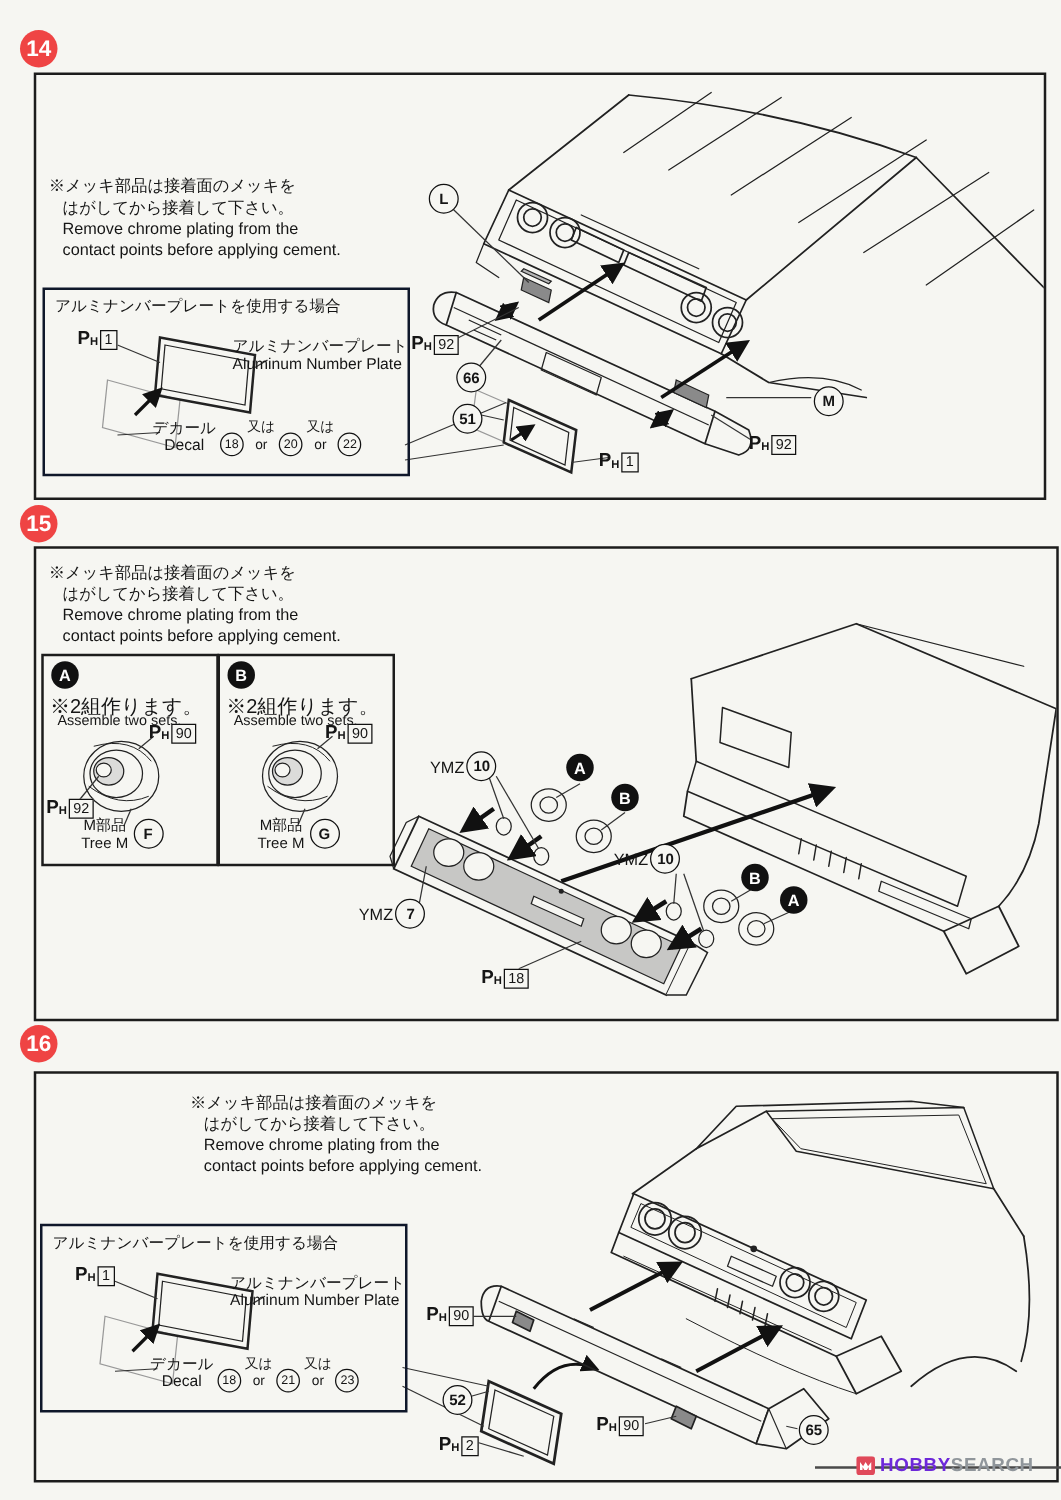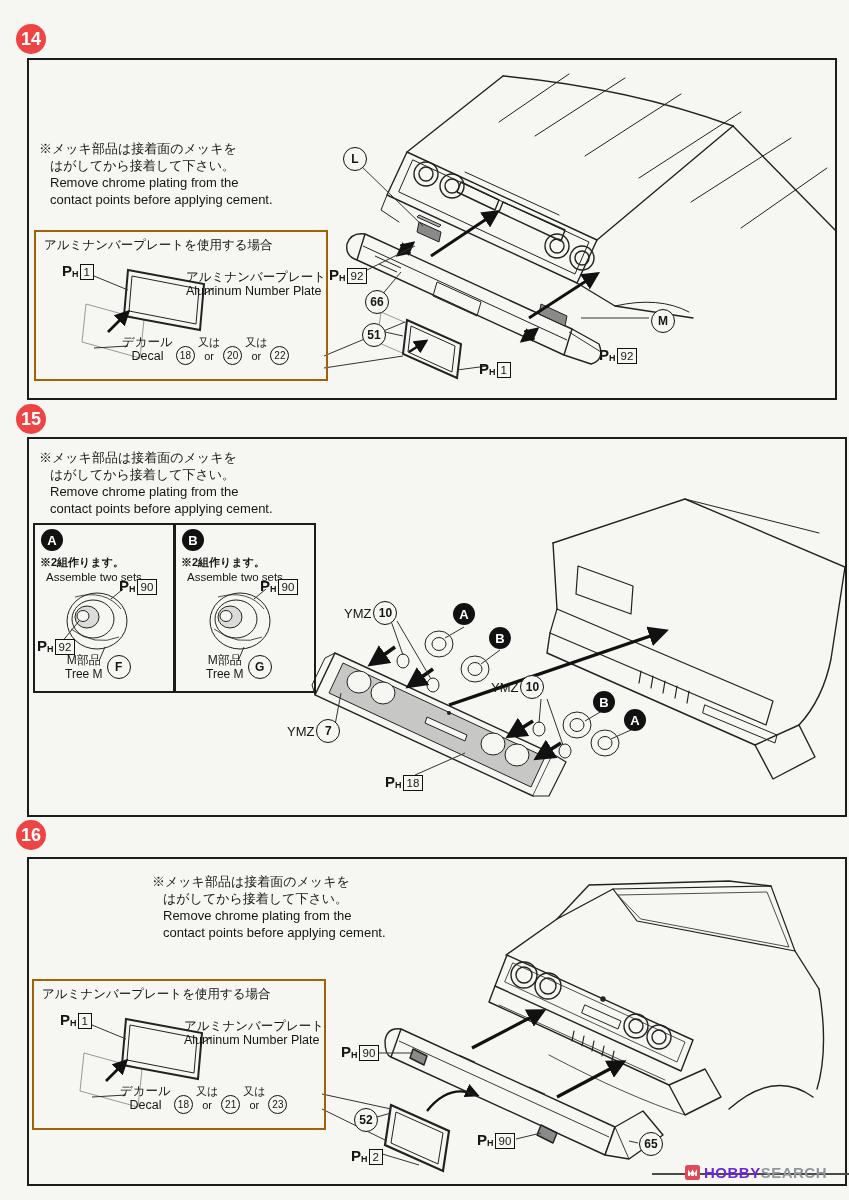--- a/index.html
+++ b/index.html
@@ -5,34 +5,34 @@
   html,body{margin:0;padding:0;}
   body{background:#e9e9e6;}
   .page{position:relative;width:849px;height:1200px;background:#f6f6f2;overflow:hidden;
         font-family:"Liberation Sans",sans-serif;color:#151515;}
   .step-badge{position:absolute;width:30px;height:30px;border-radius:50%;background:#ef4444;color:#fff;
         display:flex;align-items:center;justify-content:center;font-size:18px;font-weight:bold;}
   .box{position:absolute;border:2px solid #1c1c1c;}
   .art{position:absolute;left:0;top:0;width:100%;height:100%;}
   .note{position:absolute;font-size:13px;line-height:17px;white-space:nowrap;}
   .note .ind{padding-left:11px;}
-  .inset{position:absolute;border:2px solid #a16207;}
+  .inset{position:absolute;border:2px solid #0f172a;}
   .inset-title{position:absolute;left:8px;top:5px;font-size:12.5px;white-space:nowrap;}
   .lbl{position:absolute;font-size:12.5px;white-space:nowrap;line-height:14px;}
   .circ{display:inline-flex;align-items:center;justify-content:center;width:22px;height:22px;
         border:1.6px solid #111;border-radius:50%;background:#f6f6f2;font-size:12px;font-weight:bold;}
   .circ.sm{width:17px;height:17px;font-size:10px;font-weight:normal;}
   .badge-dark{display:inline-flex;align-items:center;justify-content:center;width:22px;height:22px;
         border-radius:50%;background:#111;color:#fff;font-size:13px;font-weight:bold;}
   .ph{display:inline-flex;align-items:baseline;font-weight:bold;}
   .ph .p{font-size:15px;}
   .ph .h{font-size:9px;position:relative;top:1px;margin:0 1px 0 0;}
   .ph .num{border:1.3px solid #111;padding:0 3px;font-size:11.5px;font-weight:normal;background:#f6f6f2;line-height:14px;}
   .abox{position:absolute;width:138px;height:166px;border:2px solid #1c1c1c;}
-  .abox .jp{position:absolute;left:5px;top:30px;font-size:11px;white-space:nowrap;font-weight:bold;}
+  .abox .jp{position:absolute;left:5px;top:30px;font-size:16px;white-space:nowrap;}
   .abox .en{position:absolute;left:11px;top:46px;font-size:11.5px;white-space:nowrap;}
   .tree{position:absolute;left:30px;top:128px;display:flex;align-items:center;gap:4px;}
   .tree .txt{font-size:12px;line-height:14px;text-align:center;}
   .ymz{position:absolute;display:flex;align-items:center;gap:2px;font-size:13px;}
   .wm{position:absolute;left:652px;top:1158px;width:197px;height:30px;}
   .wm .line{position:absolute;left:0;top:15px;width:197px;height:1.5px;background:#4a4a4a;}
   .wm .brand{position:absolute;left:52px;top:6px;font-size:15px;font-weight:bold;letter-spacing:0.5px;}
   .wm .red{color:#6d28d9;}
   .wm .gray{color:#90969b;}
   .wm .logo{position:absolute;left:33px;top:7px;}

